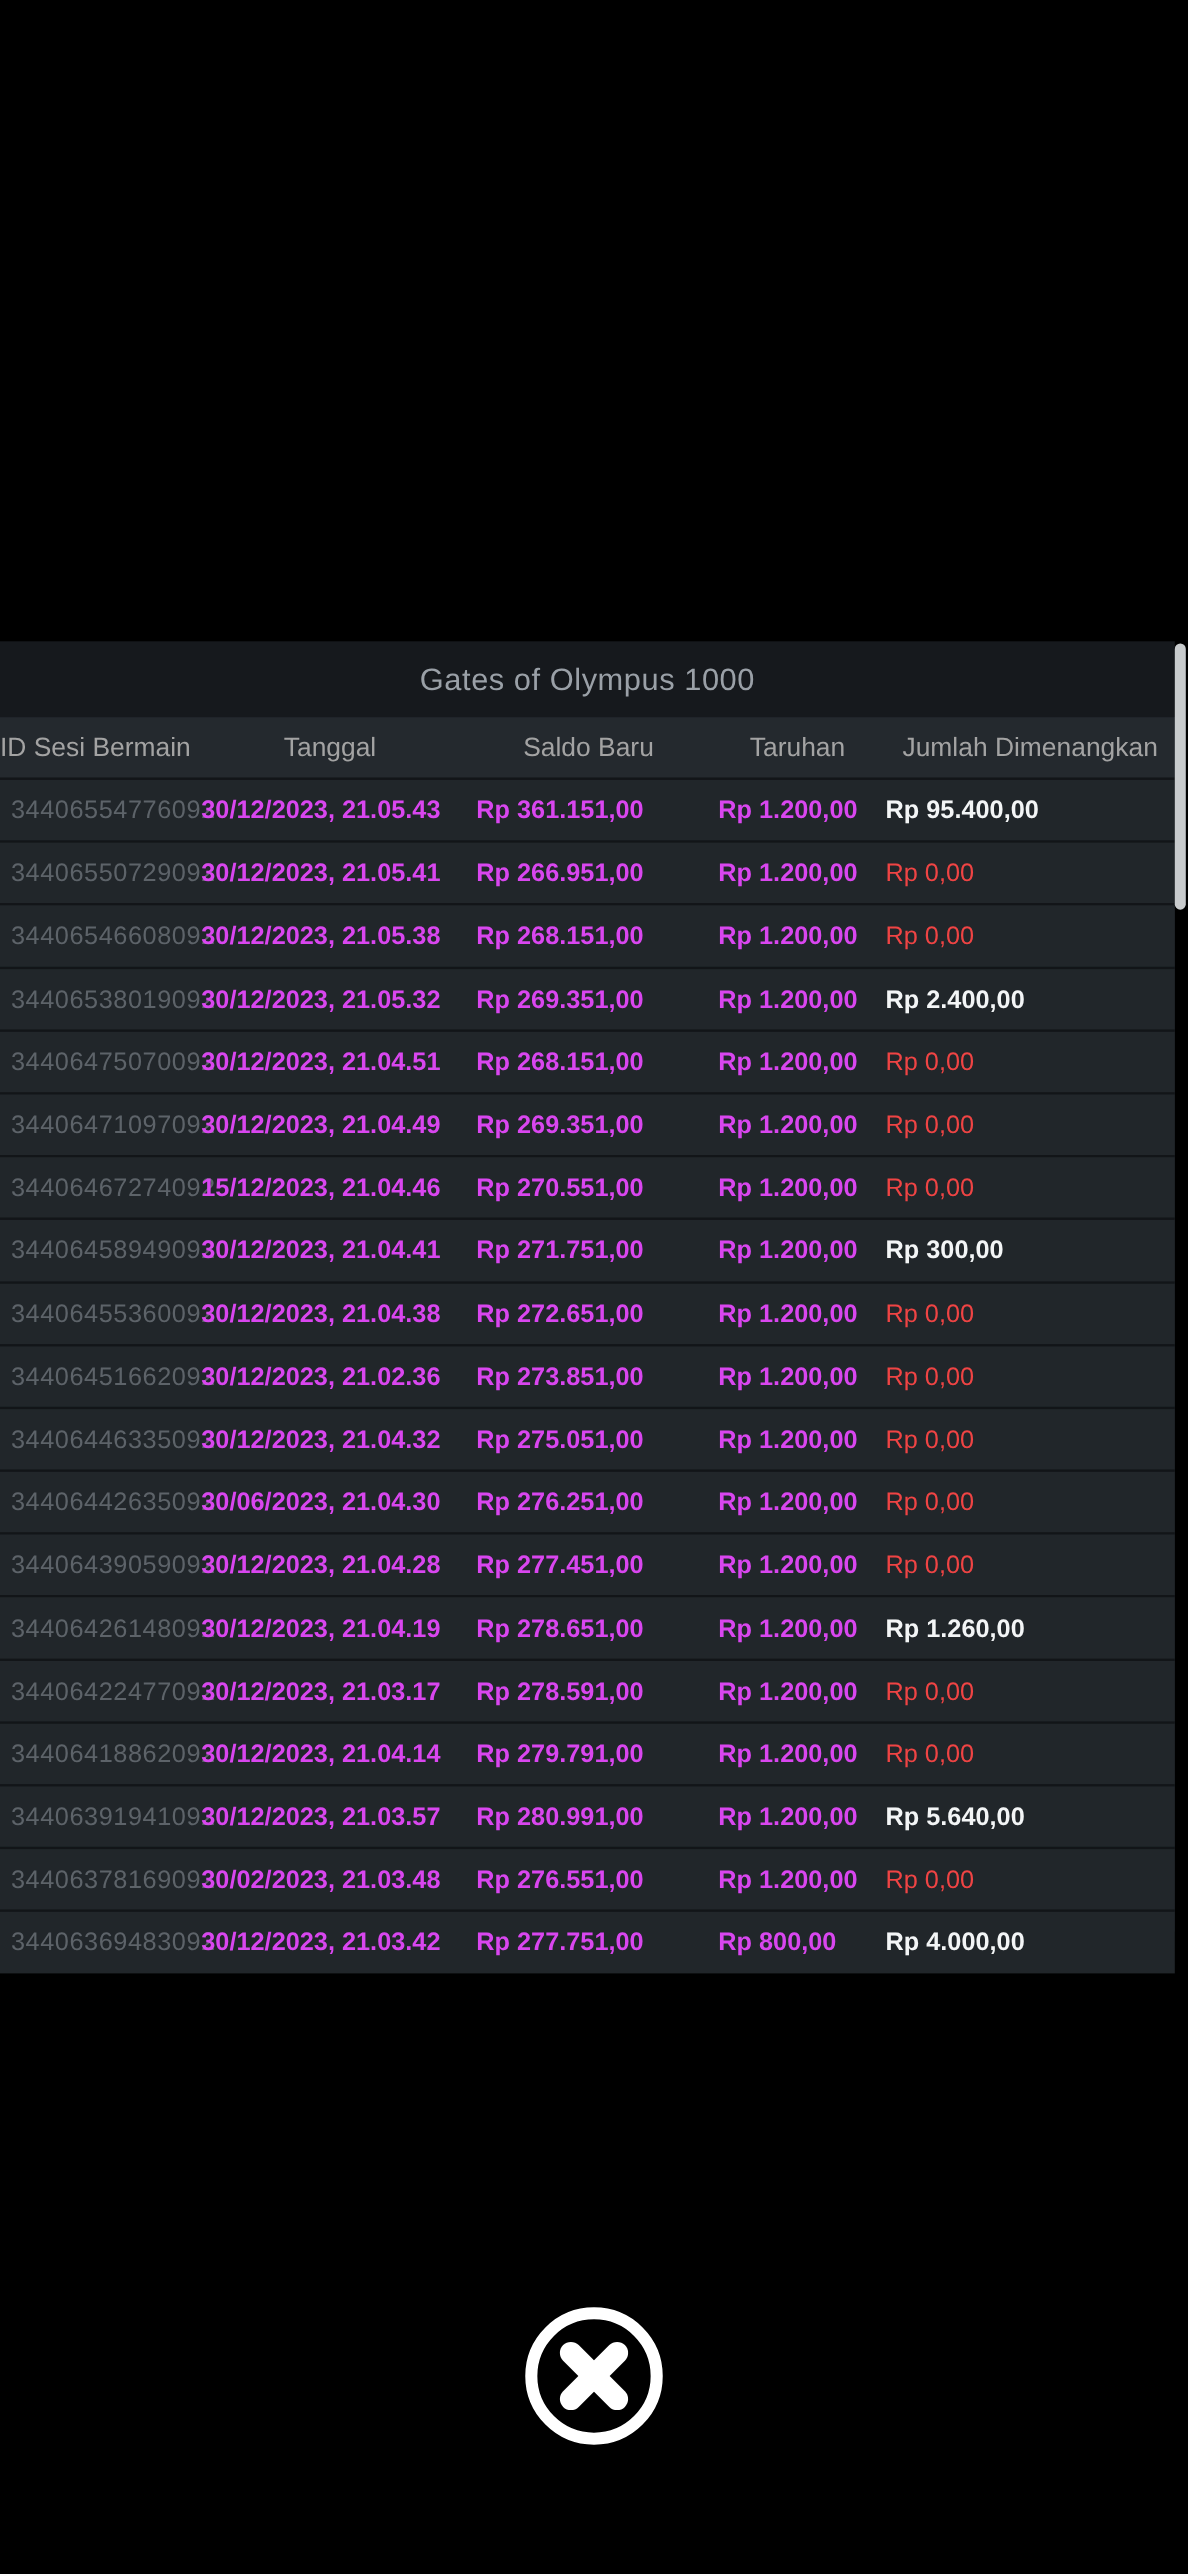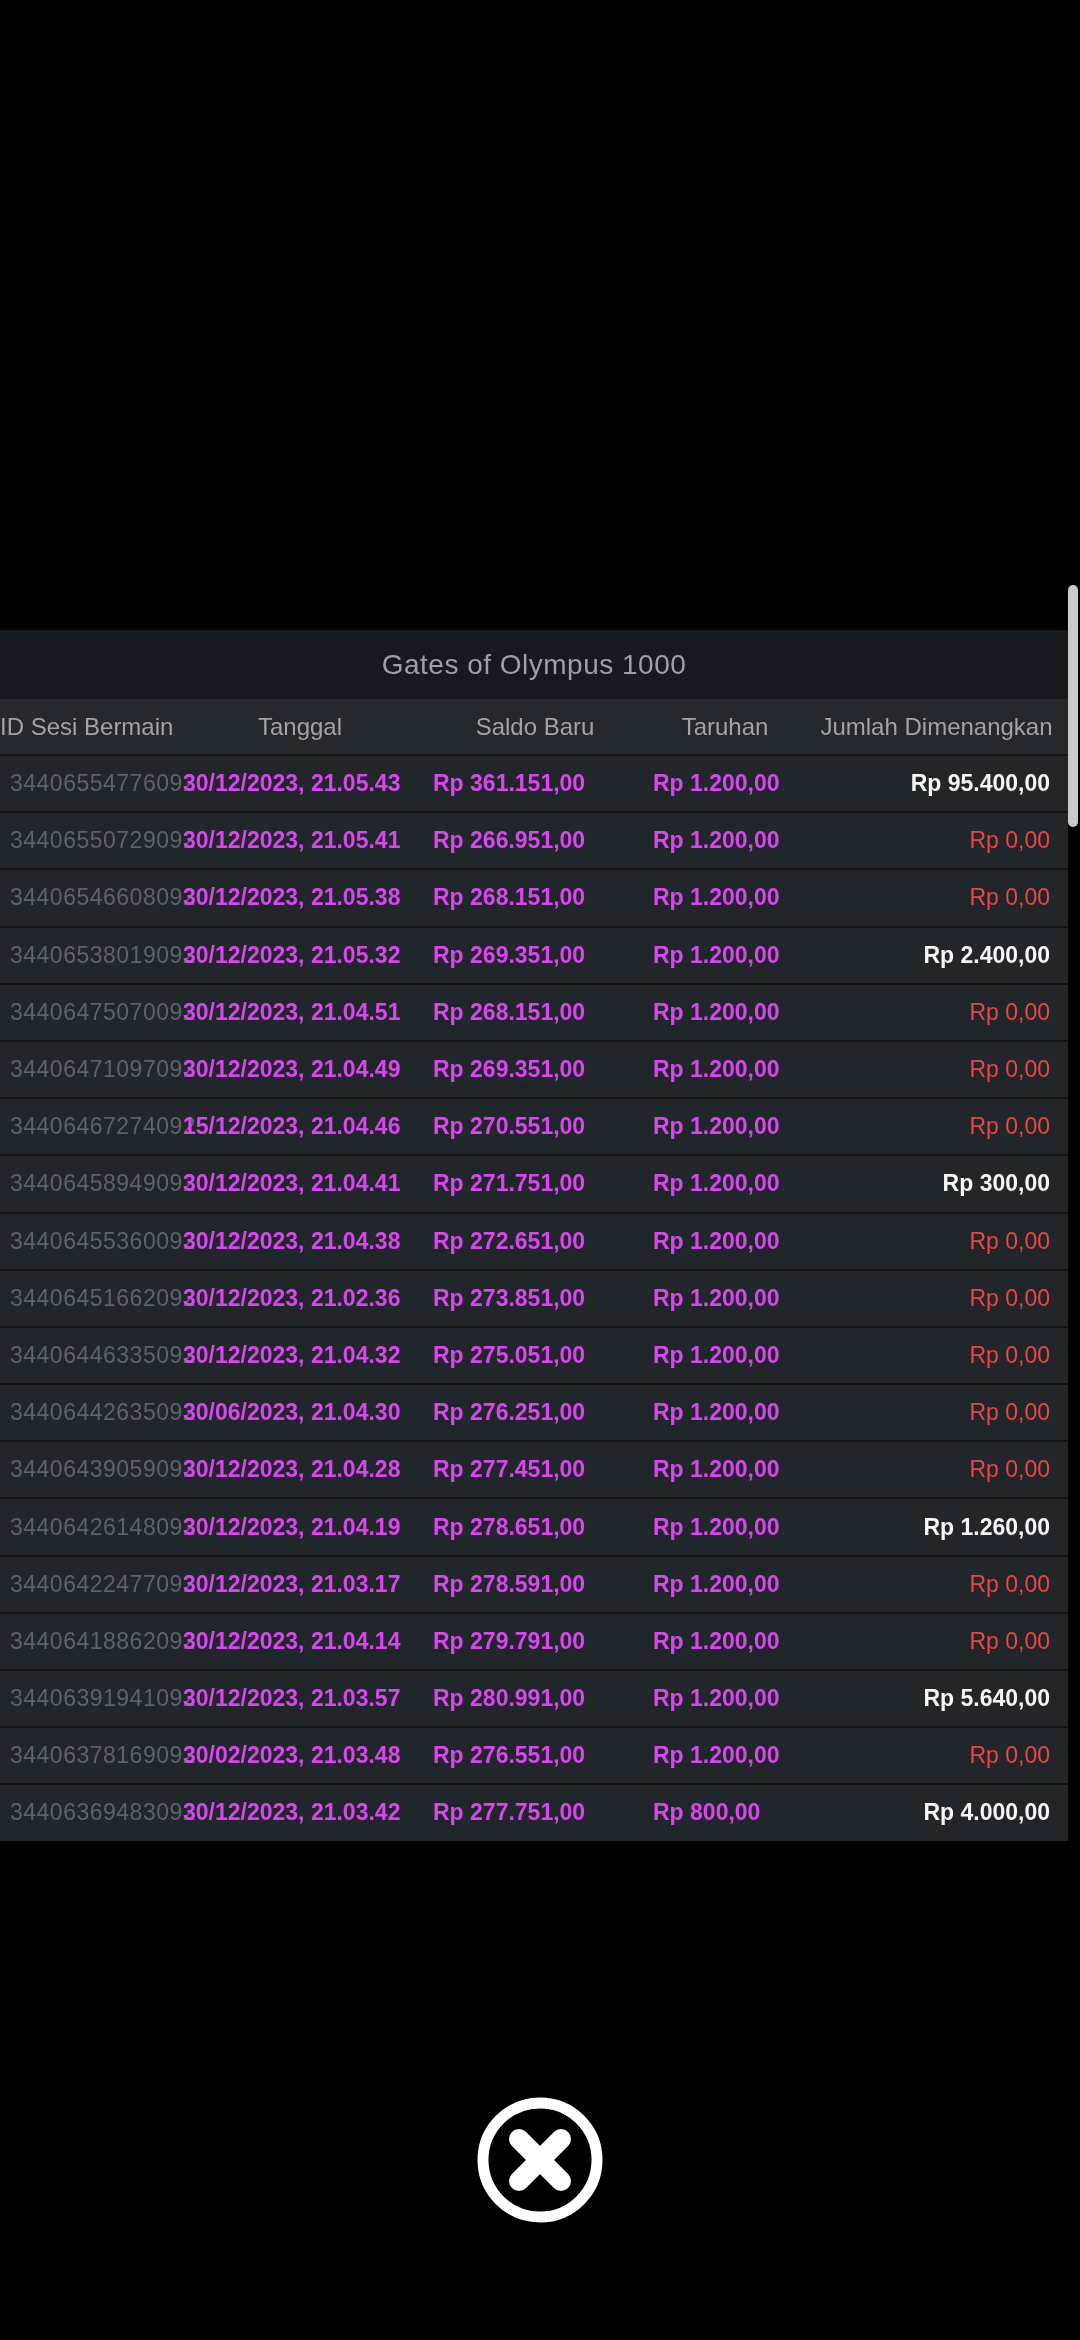--- a/index.html
+++ b/index.html
@@ -9,21 +9,20 @@
     background:#000;
     overflow:hidden;
     font-family:"Liberation Sans", sans-serif;
     -webkit-font-smoothing:antialiased;
   }
   .history-panel{
     position:absolute;
     left:0;top:583px;
     width:1068px;height:1173px;
     background:#16191d;
-    margin-top:47px;
   }
   .panel-title{
     height:69px;
     display:flex;align-items:center;justify-content:center;
     color:#9aa0a7;
     font-size:28px;
     font-weight:500;
     letter-spacing:0.5px;
   }
   .grid-row{
@@ -56,22 +55,21 @@
     letter-spacing:0.5px;
     white-space:nowrap;
   }
   .cell-date,.cell-saldo,.cell-taruhan{
     padding-left:8px;
     color:#d946ef;
     font-weight:700;
     white-space:nowrap;
   }
   .cell-win{
-    padding-right:18px;
-    text-align:right;
+    padding-right:4px;
     color:#f3f5f6;
     font-weight:700;
     white-space:nowrap;
   }
   .cell-win.muted{
     color:#ef4444;
     font-weight:400;
   }
   .scrollbar-thumb{
     position:absolute;

